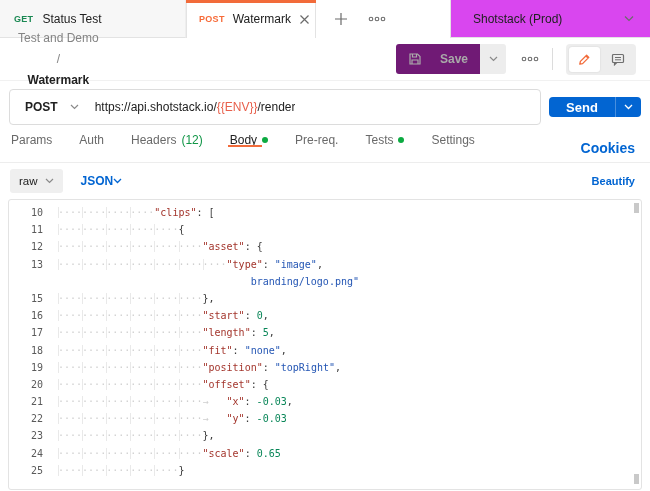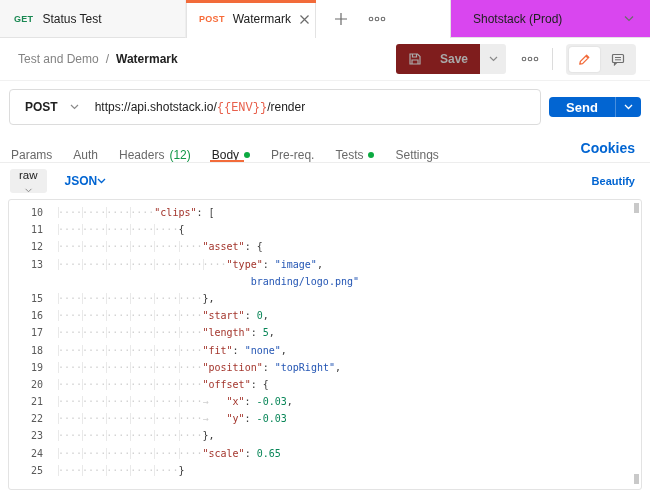--- a/index.html
+++ b/index.html
@@ -17,56 +17,56 @@
   .m-get { color:#1A8852; } .m-post { color:#F76B39; }
   .tab-label { color:#212121; white-space:nowrap; }
   .tab-close { margin-left:auto; display:flex; align-items:center; cursor:pointer; }
   .tab-actions { display:flex; align-items:center; gap:20px; background:#fff; padding:0 18px; width:134px; }
   .envsel { flex:1; display:flex; align-items:center; justify-content:space-between;
     background:#d946ef; border-left:1px solid #e3e3e3; border-bottom:1px solid #e3e3e3; padding:0 16px 0 22px; font-size:12px; }
 
   
   .crumbrow { height:43px; display:flex; align-items:center; background:#fff;
     padding:0 14px 0 18px; border-bottom:1px solid #f1f1f1; }
-  .crumbs { display:flex; align-items:center; gap:7px; font-size:12px; }
+  .crumbs { display:flex; align-items:center; gap:7px; font-size:12px;flex-direction:column; }
   .crumb-parent, .crumb-sep { color:#838383; }
   .crumb-current { color:#212121; font-weight:600; }
   .crumb-actions { margin-left:auto; display:flex; align-items:center; }
   .save-split { display:flex; height:30px; border-radius:3px; overflow:hidden; }
-  .save-main { background:#7f1d1d; display:flex; align-items:center; gap:18px; padding:0 12px;justify-content:flex-end; }
+  .save-main { background:#701a75; display:flex; align-items:center; gap:18px; padding:0 12px;justify-content:flex-end; }
   .save-text { color:#a9a9a9; font-size:12px; font-weight:600; }
   .save-chev { background:#ededed; width:26px; display:flex; align-items:center; justify-content:center; }
   .dots-btn { margin-left:15px; display:flex; align-items:center; }
   .vdiv { width:1px; height:22px; background:#dcdcdc; margin:0 13px; }
   .toggle-pill { background:#ededed; border-radius:4px; padding:3px; display:flex; gap:2px; }
   .tg-btn { width:31px; height:25px; display:flex; align-items:center; justify-content:center; border-radius:3px; }
   .tg-active { background:#fff; box-shadow:0 0 2px rgba(0,0,0,.12); }
 
   
   .urlrow { height:52px; display:flex; align-items:center; gap:8px; padding:0 9px; background:#fff; }
   .urlbox { flex:1; height:36px; border:1px solid #dcdcdc; border-radius:4px; background:#fff; display:flex; align-items:center; }
   .method-sel { display:flex; align-items:center; gap:12px; padding:0 16px 0 15px; font-size:12px; font-weight:700; cursor:pointer; }
   .url-input { font-size:12px; white-space:nowrap; overflow:hidden; }
-  .url-var { color:#E8604C;font-family:Liberation Mono, monospace; }
+  .url-var { color:#E8604C; }
   .send-btn { width:92px; height:20px; background:#0265D2; border-radius:4px; display:flex; color:#fff; cursor:pointer; }
   .send-main { flex:1; display:flex; align-items:center; justify-content:center; font-size:13px; font-weight:700; border-right:1px solid rgba(255,255,255,.28); }
   .send-chev { width:25px; display:flex; align-items:center; justify-content:center; }
 
   
-  .reqtabs { height:30px; display:flex; align-items:flex-end; gap:21px; padding:0 15px 0 11px; border-bottom:1px solid #ededed; position:relative; }
+  .reqtabs { height:30px; display:flex; align-items:flex-start; gap:27px; padding:0 15px 0 11px; border-bottom:1px solid #ededed; position:relative; }
   .rtab { display:flex; align-items:center; gap:5px; font-size:12px; color:#696969; cursor:pointer; position:relative; }
   .rtab.active { color:#212121; }
   .rtab.active::after { content:""; position:absolute; left:-2px; right:6px; bottom:0; height:2px; background:#F26B3A; }
   .rtab-count { color:#119647; }
   .gdot { width:6px; height:6px; border-radius:50%; background:#0CAA41; display:inline-block; }
   .cookies { margin-left:auto; align-self:center; color:#0265D2; font-weight:600; font-size:14px; cursor:pointer; }
 
   
   .bodybar { height:36px; display:flex; align-items:center; gap:18px; padding:0 15px 0 10px; }
-  .raw-pill { background:#efefef; border-radius:3px; height:24px; display:flex; align-items:center; gap:7px; padding:0 9px; font-size:11.5px; cursor:pointer;flex-direction:column; }
+  .raw-pill { background:#efefef; border-radius:3px; height:24px; display:flex; align-items:center; gap:7px; padding:0 9px; font-size:11.5px; cursor:pointer; }
   .lang-sel { display:flex; align-items:center; color:#0265D2; font-size:12px; font-weight:600; cursor:pointer; }
   .beautify { margin-left:auto; color:#0265D2; font-size:11px; font-weight:600; cursor:pointer; }
 
   
   .editor { margin:0 8px; border:1px solid #e3e3e3; border-radius:3px; background:#fff;
     height:291px; overflow:hidden; position:relative; padding-top:4px;
     font-family:"DejaVu Sans Mono", monospace; font-size:10px; }
   .crow { display:flex; height:17.2px; line-height:17.2px; white-space:pre; }
   .gut { width:34px; flex-shrink:0; text-align:right; color:#5a5a5a; }
   .code { margin-left:15px; white-space:pre; }

